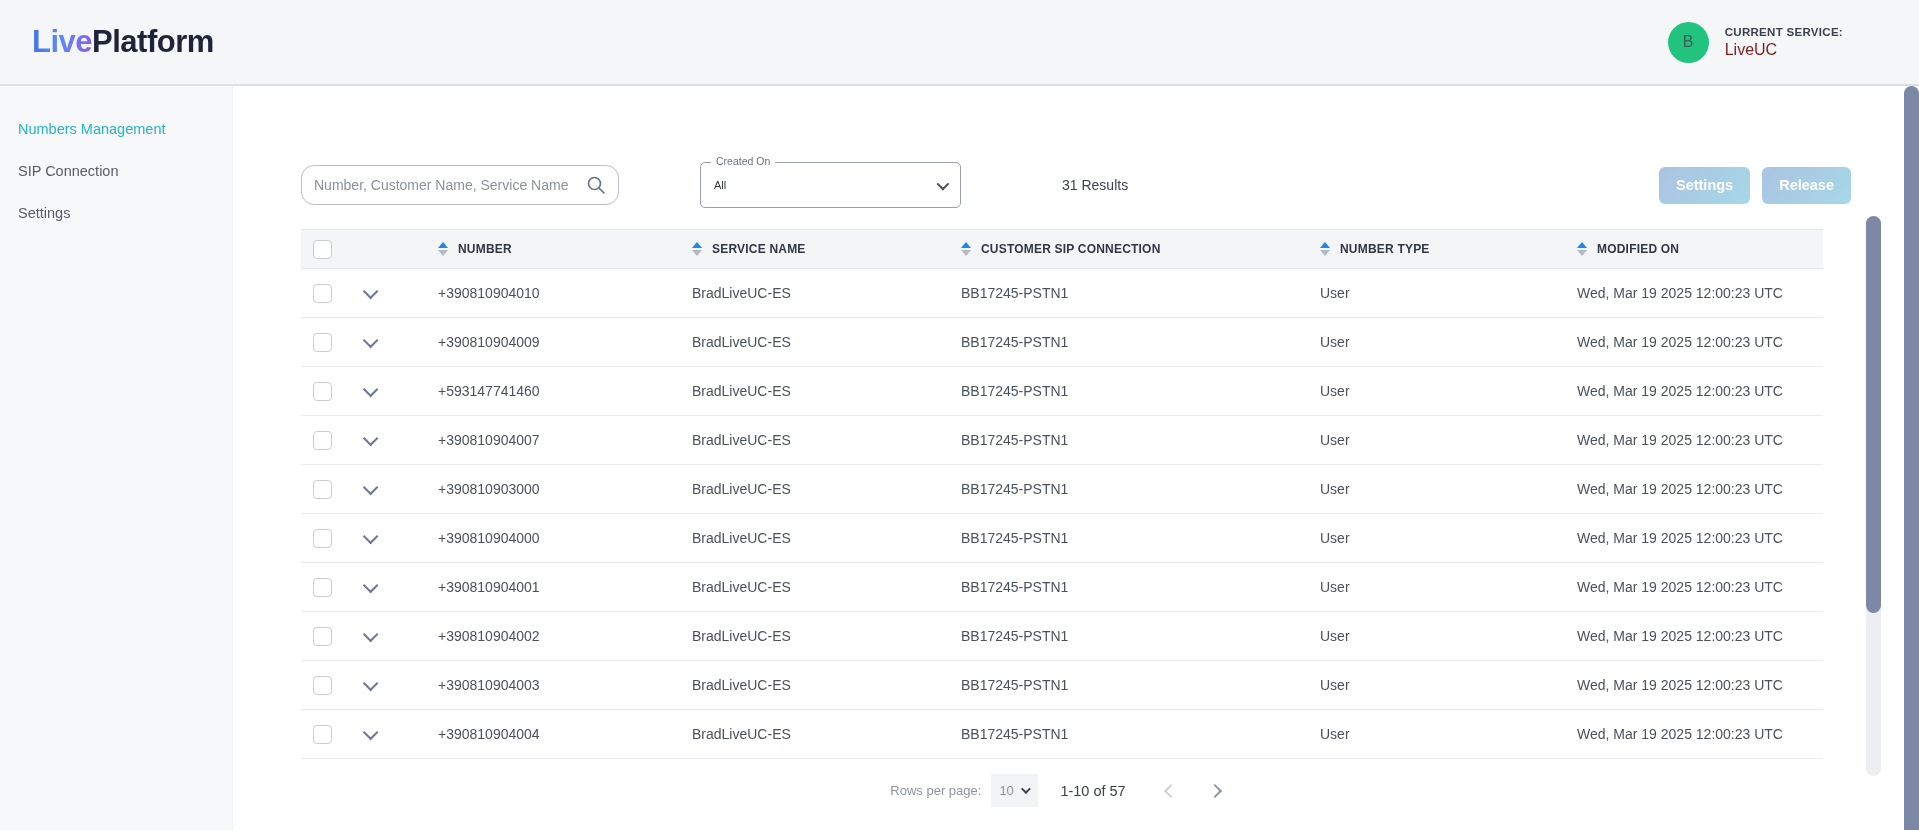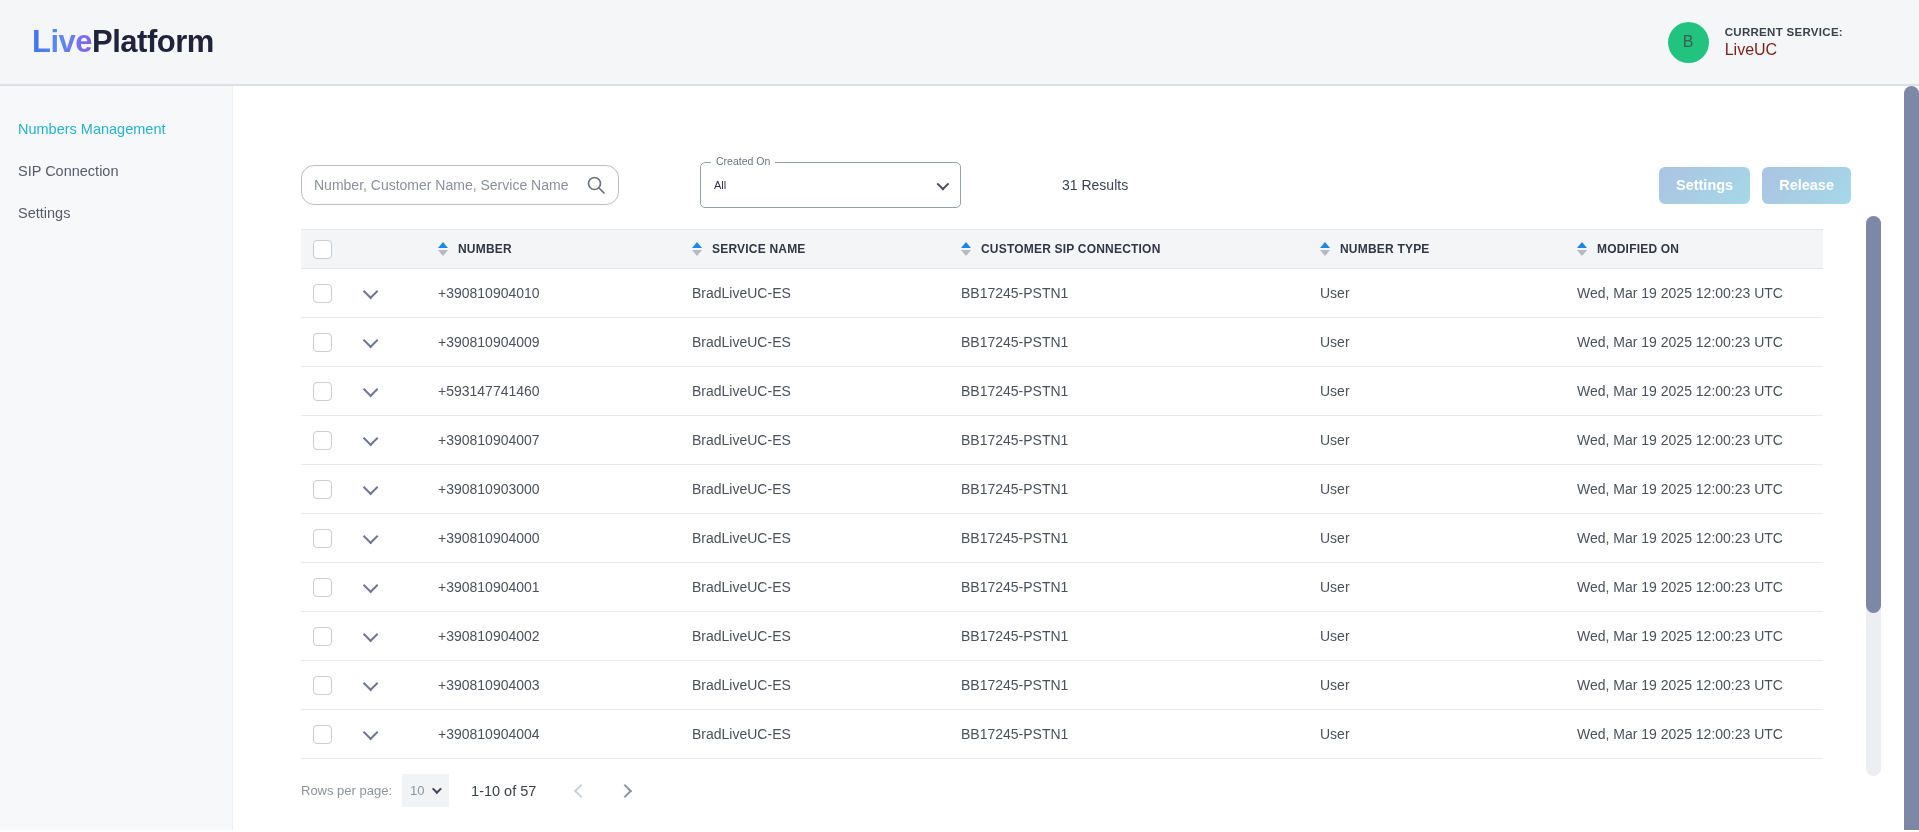--- a/index.html
+++ b/index.html
@@ -101,21 +101,21 @@
   .col-number_type{ width:257px; }
   .col-modified_on{ width:246px; }
   .sort{ display:inline-flex; flex-direction:column; gap:2px; cursor:pointer; }
   .sort .up{ width:0; height:0; border-left:5px solid transparent; border-right:5px solid transparent; border-bottom:6px solid #1e88e5; }
   .sort .dn{ width:0; height:0; border-left:5px solid transparent; border-right:5px solid transparent; border-top:6px solid #b4b9c2; }
 
   .td{ font-size:14px; color:#4b515c; }
 
   
   .pagination{
-    width:1522px; margin-top:15px; display:flex; align-items:center; justify-content:flex-start;
+    width:1522px; margin-top:15px; display:flex; align-items:center; justify-content:center;
     font-size:13px; color:#8d939e;
   }
   .rpp-select{
     margin-left:10px; width:47px; height:33px; background:#f2f3f5;
     display:flex; align-items:center; justify-content:space-between;
     padding:0 2px 0 8px; cursor:pointer;
   }
   .rpp-value{ font-size:13px; color:#8d939e; }
   .rpp-chev{ width:7px; height:7px; border-right:2px solid #3f4450; border-bottom:2px solid #3f4450; transform:rotate(45deg) translateY(-2px); margin-right:8px;}
   .page-range{ font-size:14.5px; color:#3a3f4a; margin-left:22px; }

